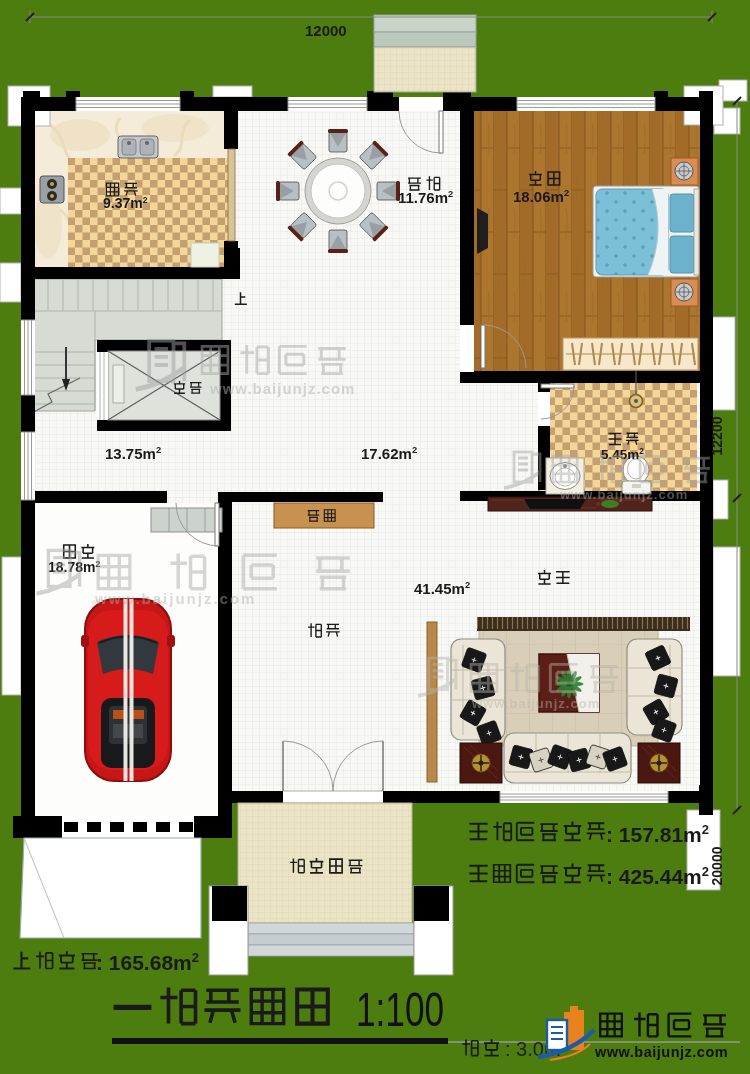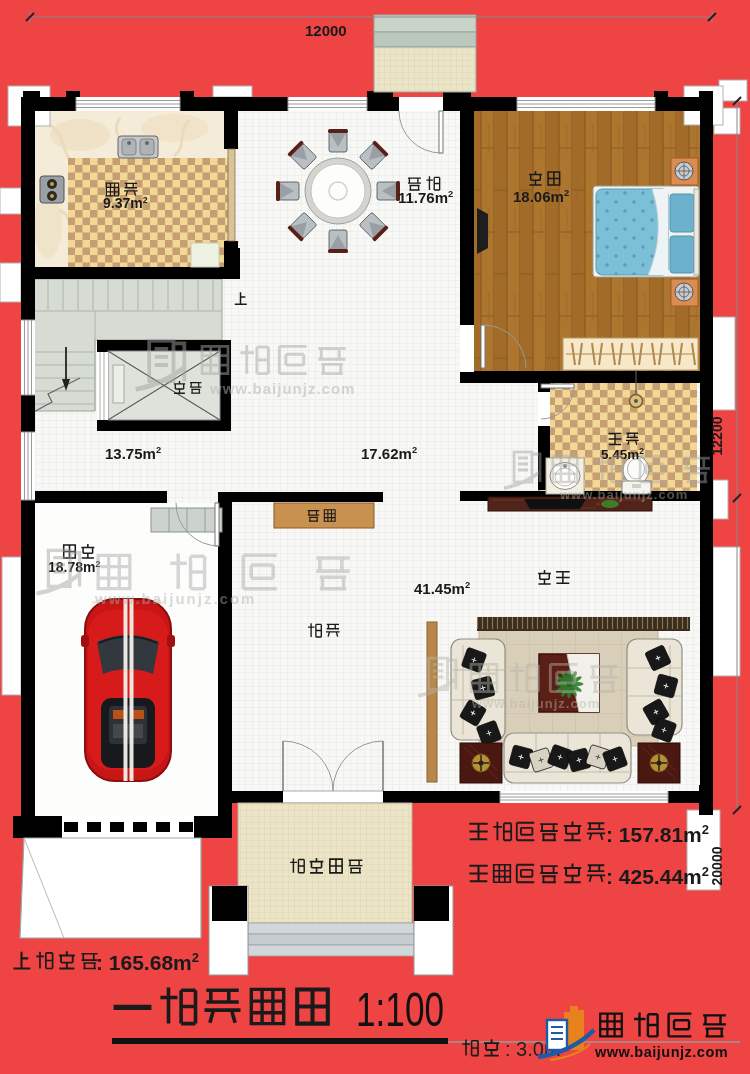--- a/index.html
+++ b/index.html
@@ -1,15 +1,15 @@
 <!DOCTYPE html>
 <html><head><meta charset="utf-8">
 <style>
 html,body{margin:0;padding:0;background:#fff;}
-#page{position:relative;width:750px;height:1074px;background:#ef4444;overflow:hidden;font-family:"Liberation Sans",sans-serif;}
+#page{position:relative;width:750px;height:1074px;background:#4d7c0f;overflow:hidden;font-family:"Liberation Sans",sans-serif;}
 </style></head>
 <body>
 <div id="page">
 <svg width="750" height="1074" viewBox="0 0 750 1074">
 <defs>
 <pattern id="tile" width="7" height="7" patternUnits="userSpaceOnUse">
           <rect width="7" height="7" fill="#f8f8f6"></rect>
           <path d="M7 0H0V7" fill="none" stroke="#e7e7e3" stroke-width="1"></path>
         </pattern>
 <pattern id="chk" width="15" height="15" patternUnits="userSpaceOnUse">

